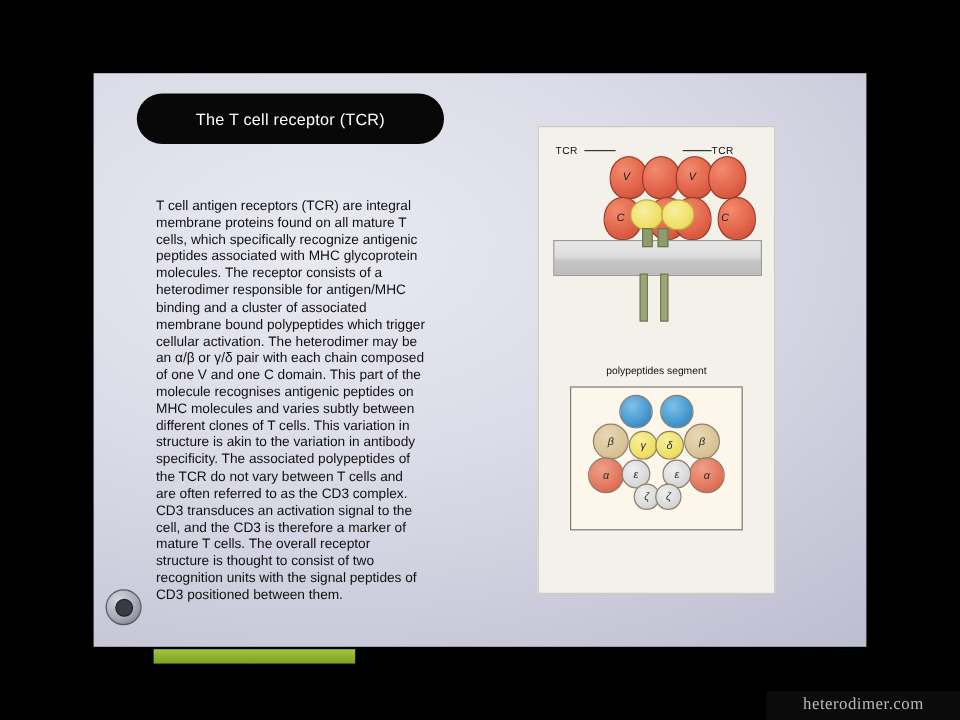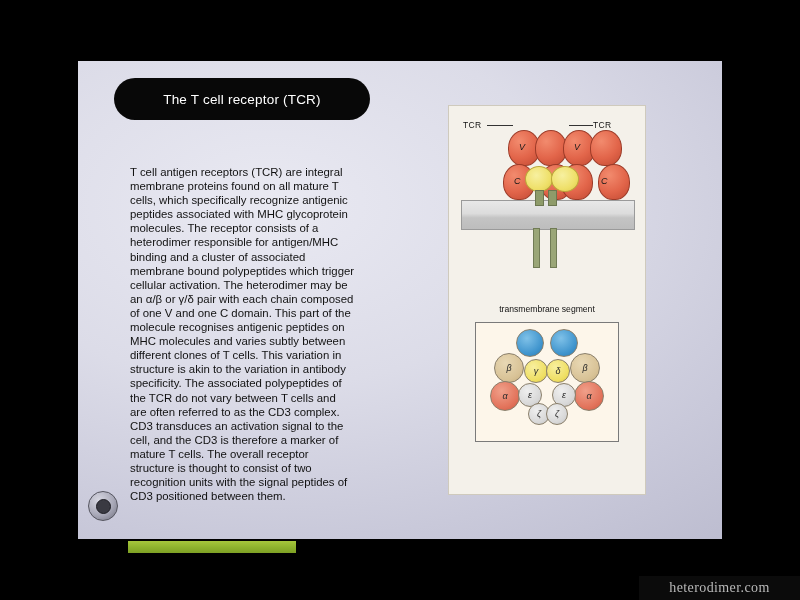--- a/index.html
+++ b/index.html
@@ -323,21 +323,21 @@
 
           <div class="membrane"></div>
 
           <div class="stalk" style="left:84px; top:82px; height:14px;"></div>
           <div class="stalk" style="left:97px; top:82px; height:14px;"></div>
 
           <div class="stalk-thin" style="left:82px; top:120px; height:38px;"></div>
           <div class="stalk-thin" style="left:99px; top:120px; height:38px;"></div>
         </div>
 
-        <div class="tm-label">transmembrane segment</div>
+        <div class="tm-label">polypeptides segment</div>
 
         <div class="complex-box">
 
           <div class="sub blue" style="left:40px; top:6px; width:26px; height:26px;"></div>
           <div class="sub blue" style="left:74px; top:6px; width:26px; height:26px;"></div>
 
           <div class="sub tan" style="left:18px; top:30px; width:28px; height:28px;">β</div>
           <div class="sub tan" style="left:94px; top:30px; width:28px; height:28px;">β</div>
 
           <div class="sub yellow" style="left:48px; top:36px; width:22px; height:22px;">γ</div>

